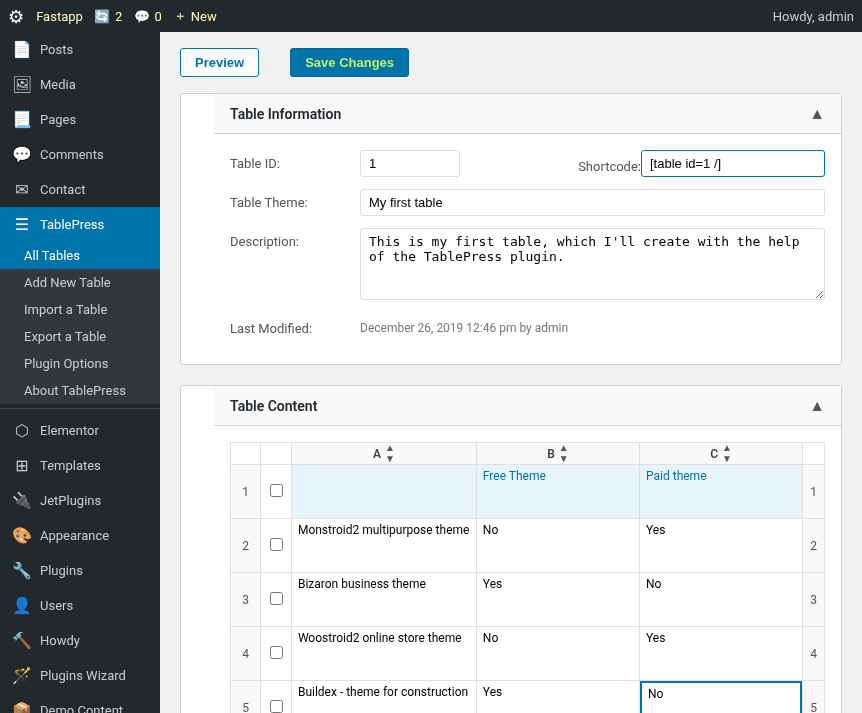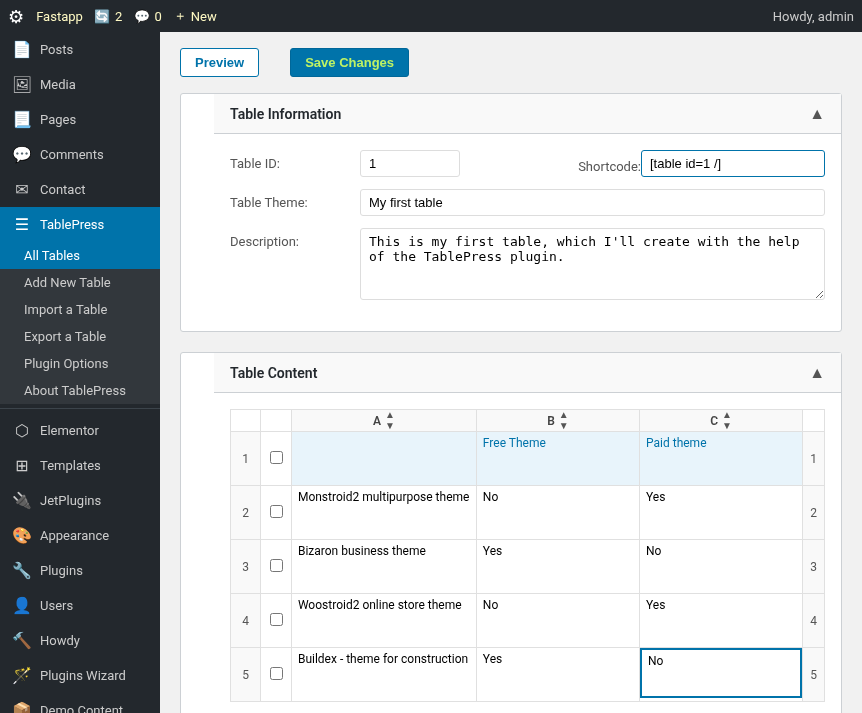--- a/index.html
+++ b/index.html
@@ -328,20 +328,24 @@
           </div>
         </div>
 
         <div class="form-row">
           <div class="form-label">Description:</div>
           <div class="form-field">
             <textarea class="form-input" rows="4" style="">This is my first table, which I'll create with the help of the TablePress plugin.</textarea>
           </div>
         </div>
 
+        <div class="form-row">
+          <div class="form-label">Last Modified:</div>
+          <div class="form-field last-modified">December 26, 2019 12:46 pm by admin</div>
+        </div>
       </div>
     </div>
 
     <div class="box">
       <div class="box-header">
         <span class="box-title">Table Content</span>
         <span class="box-collapse">▲</span>
       </div>
       <div class="box-body">
         <div class="table-wrap">

